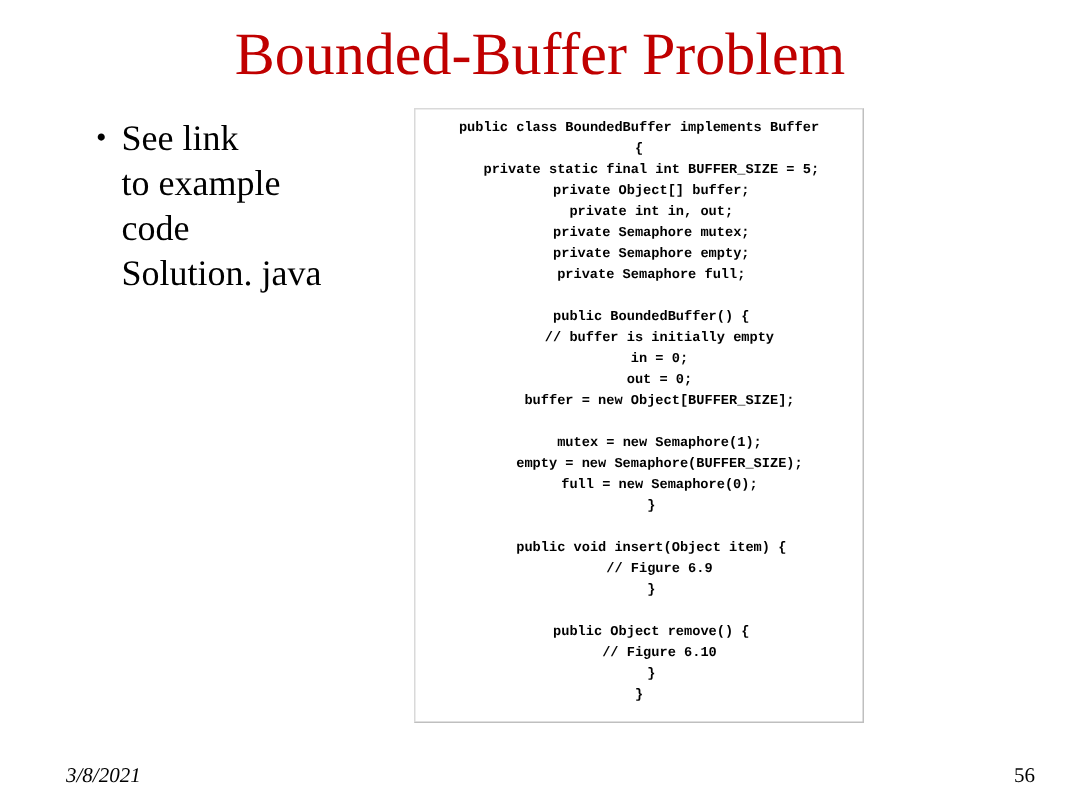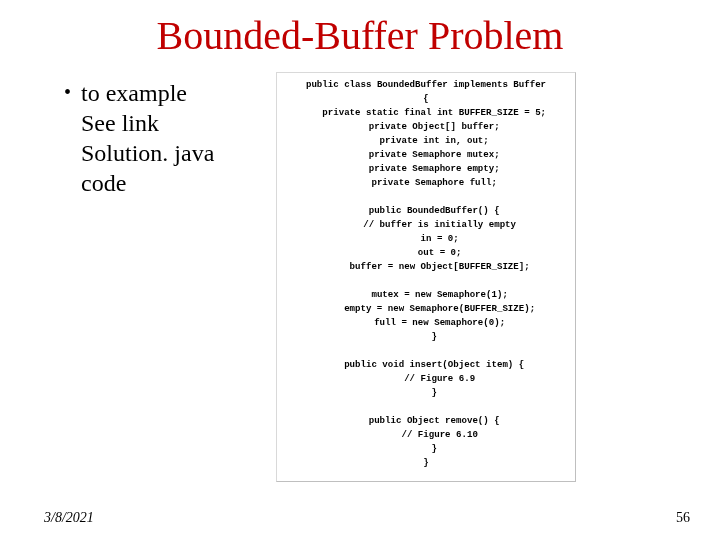--- a/index.html
+++ b/index.html
@@ -87,24 +87,24 @@
 <body>
 
 <div class="slide">
 
   <div class="title">Bounded-Buffer Problem</div>
 
   <div class="bullet-block">
     <div class="bullet-row">
       <div class="bullet-dot">•</div>
       <div class="bullet-text">
+        <div>See link</div>
         <div>to example</div>
-        <div>See link</div>
+        <div>code</div>
         <div>Solution. java</div>
-        <div>code</div>
       </div>
     </div>
   </div>
 
   <div class="code-box">public class BoundedBuffer implements Buffer
 {
    private static final int BUFFER_SIZE = 5;
    private Object[] buffer;
    private int in, out;
    private Semaphore mutex;

